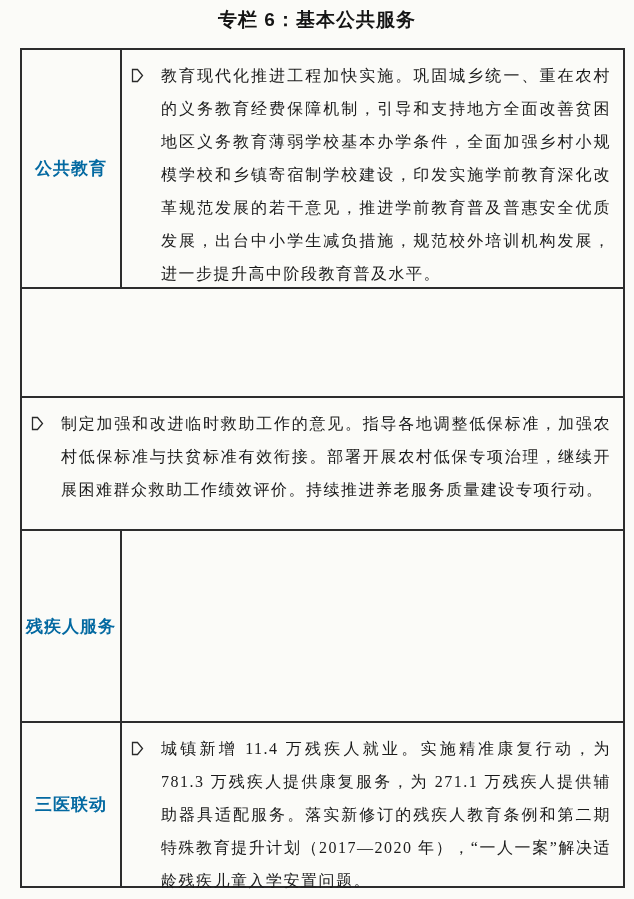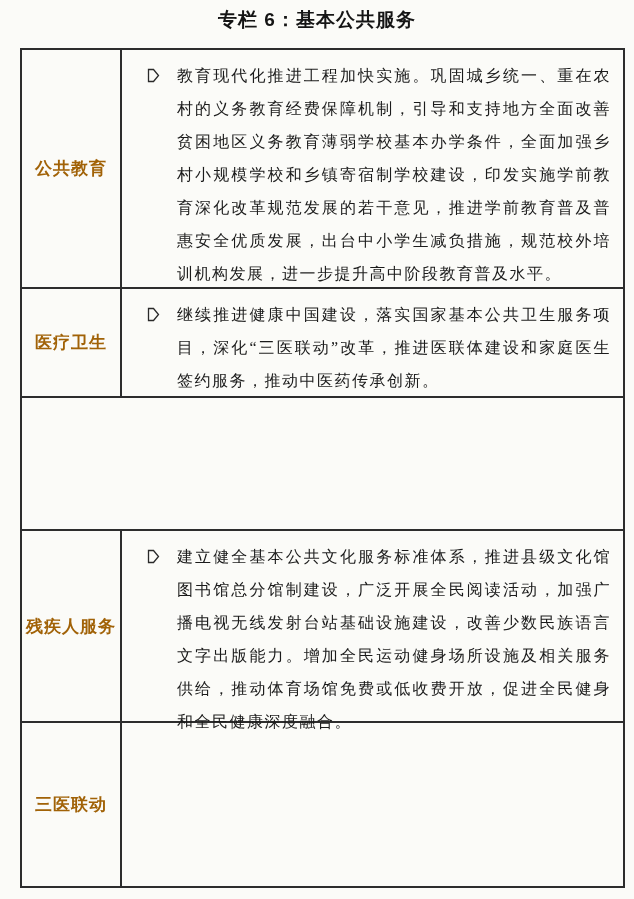--- a/index.html
+++ b/index.html
@@ -51,27 +51,27 @@
     flex: 0 0 98px;
     width: 98px;
     border-right: 2px solid #2d2d2d;
     display: flex;
     align-items: center;
     justify-content: center;
     font-family: "Liberation Sans", sans-serif;
     font-weight: bold;
     font-size: 17px;
     letter-spacing: 1px;
-    color: #a16207;
+    color: #0369a1;
     text-align: center;
   }
   .content-cell {
     flex: 1;
     min-width: 0;
-    padding: 9px 12px 4px 25px;
+    padding: 9px 12px 4px 9px;
     display: flex;
     align-items: flex-start;
   }
   .bullet {
     flex: 0 0 14px;
     margin: 9px 16px 0 0;
     line-height: 0;
   }
   .cell-text {
     margin: 0;
@@ -95,39 +95,38 @@
     <div class="label-cell">公共教育</div>
     <div class="content-cell">
       <span class="bullet"><svg width="13" height="15" viewBox="0 0 13 15">
             <path d="M1.5 1.5 H6.5 L11.5 7.5 L6.5 13.5 H1.5 Z" fill="none" stroke="#2a2a2a" stroke-width="1.3"></path>
           </svg></span>
       <p class="cell-text">教育现代化推进工程加快实施。巩固城乡统一、重在农村的义务教育经费保障机制，引导和支持地方全面改善贫困地区义务教育薄弱学校基本办学条件，全面加强乡村小规模学校和乡镇寄宿制学校建设，印发实施学前教育深化改革规范发展的若干意见，推进学前教育普及普惠安全优质发展，出台中小学生减负措施，规范校外培训机构发展，进一步提升高中阶段教育普及水平。</p>
     </div>
   </div>
 
   <div class="t-row">
-    <div class="label-cell">医疗卫生</div>
+  </div>
+
+  <div class="t-row">
     <div class="content-cell">
       <span class="bullet"><svg width="13" height="15" viewBox="0 0 13 15">
             <path d="M1.5 1.5 H6.5 L11.5 7.5 L6.5 13.5 H1.5 Z" fill="none" stroke="#2a2a2a" stroke-width="1.3"></path>
           </svg></span>
-      <p class="cell-text">继续推进健康中国建设，落实国家基本公共卫生服务项目，深化“三医联动”改革，推进医联体建设和家庭医生签约服务，推动中医药传承创新。</p>
+      <p class="cell-text">制定加强和改进临时救助工作的意见。指导各地调整低保标准，加强农村低保标准与扶贫标准有效衔接。部署开展农村低保专项治理，继续开展困难群众救助工作绩效评价。持续推进养老服务质量建设专项行动。</p>
     </div>
   </div>
 
   <div class="t-row">
+    <div class="label-cell">残疾人服务</div>
   </div>
 
   <div class="t-row">
-    <div class="label-cell">残疾人服务</div>
+    <div class="label-cell">三医联动</div>
     <div class="content-cell">
       <span class="bullet"><svg width="13" height="15" viewBox="0 0 13 15">
             <path d="M1.5 1.5 H6.5 L11.5 7.5 L6.5 13.5 H1.5 Z" fill="none" stroke="#2a2a2a" stroke-width="1.3"></path>
           </svg></span>
-      <p class="cell-text">建立健全基本公共文化服务标准体系，推进县级文化馆图书馆总分馆制建设，广泛开展全民阅读活动，加强广播电视无线发射台站基础设施建设，改善少数民族语言文字出版能力。增加全民运动健身场所设施及相关服务供给，推动体育场馆免费或低收费开放，促进全民健身和全民健康深度融合。</p>
+      <p class="cell-text">城镇新增 11.4 万残疾人就业。实施精准康复行动，为 781.3 万残疾人提供康复服务，为 271.1 万残疾人提供辅助器具适配服务。落实新修订的残疾人教育条例和第二期特殊教育提升计划（2017—2020 年），“一人一案”解决适龄残疾儿童入学安置问题。</p>
     </div>
-  </div>
-
-  <div class="t-row">
-    <div class="label-cell">三医联动</div>
   </div>
 
 </div>
 
 </body></html>

